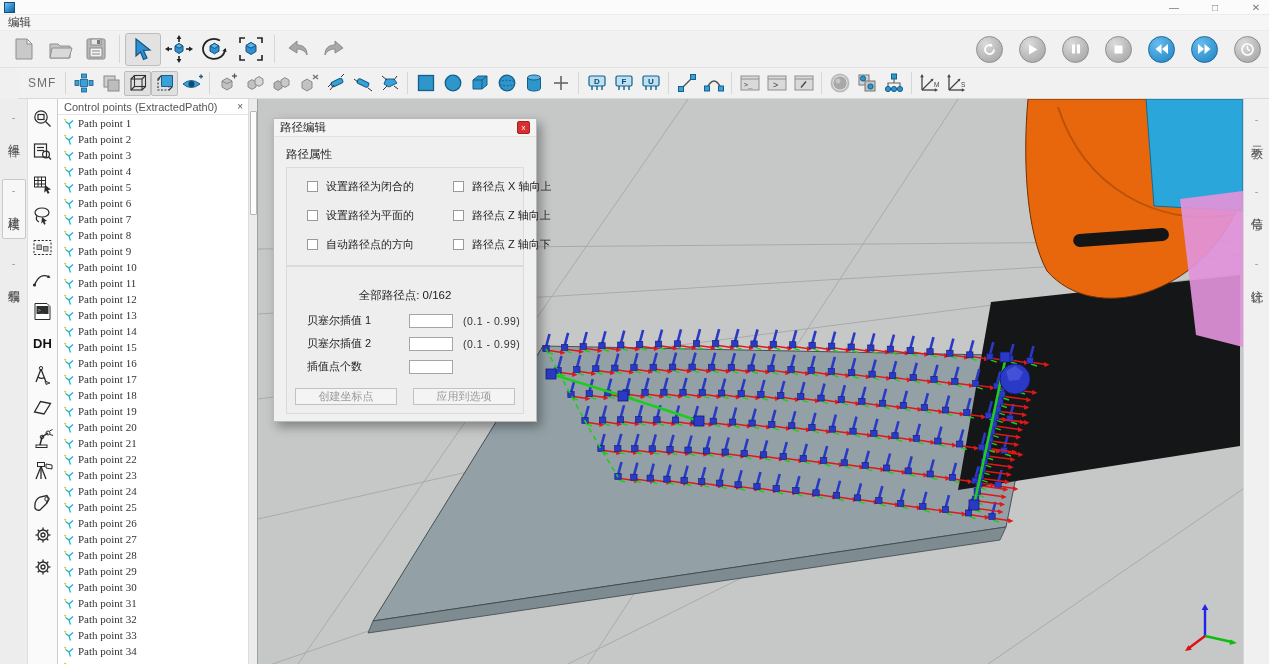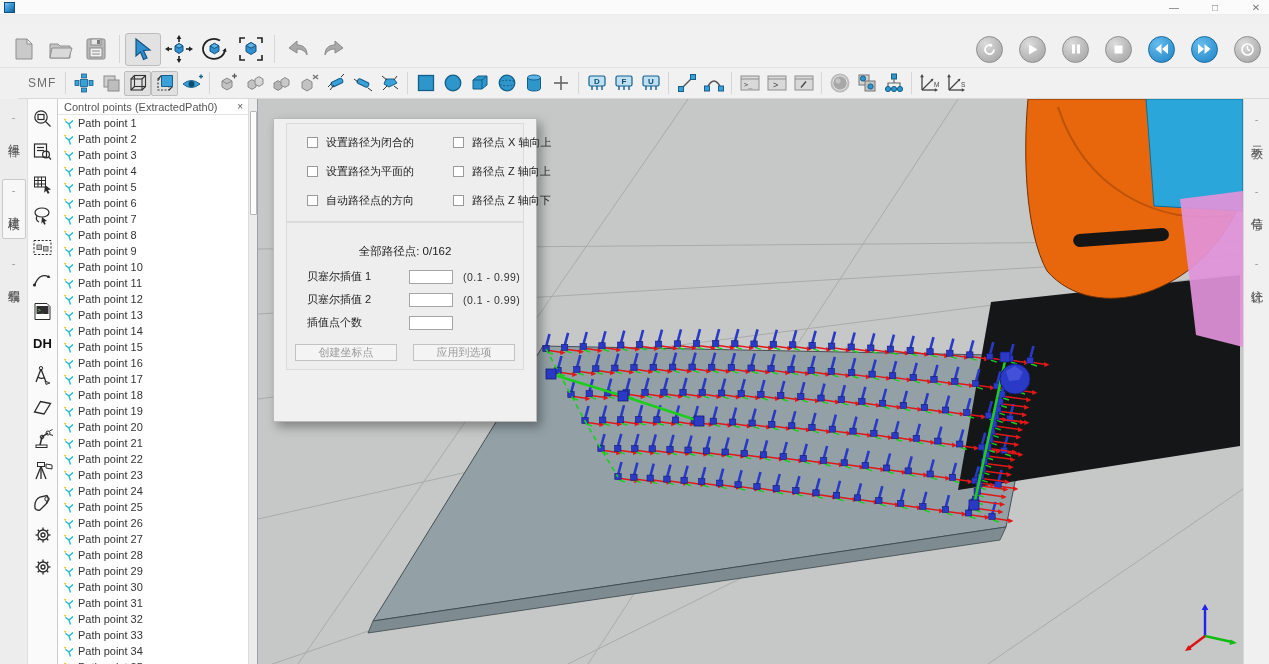--- a/index.html
+++ b/index.html
@@ -43,21 +43,21 @@
 
   
   .tool-col { position:absolute; left:28px; top:99px; width:30px; height:565px; background:#fafafa; border-right:1px solid #cccccc; display:flex; flex-direction:column; align-items:center; padding-top:8px; gap:8px; }
   .lcbtn { width:24px; height:24px; display:flex; align-items:center; justify-content:center; }
   .dh-label { font-size:13px; font-weight:bold; color:#111; }
 
   
   .tree-panel { position:absolute; left:58px; top:99px; width:200px; height:565px; background:#ffffff; border-right:1px solid #9aa0a3; overflow:hidden; }
   .tree-head { height:16px; display:flex; align-items:center; padding:0 6px; font-size:11px; color:#555; border-bottom:1px solid #e4e4e4; }
   .tree-close { margin-left:auto; margin-right:8px; color:#555; font-size:10px; }
-  .titem { height:16px; display:flex; align-items:center; gap:4px; padding-left:5px; font-size:11px; color:#333; white-space:nowrap; }
+  .titem { height:16px; display:flex; align-items:center; gap:4px; padding-left:5px; font-size:11px; color:#333; white-space:nowrap;font-family:Liberation Serif, serif; }
   .tree-scroll { position:absolute; right:0; top:0; width:9px; height:565px; background:#ececec; border-left:1px solid #dcdcdc; }
   .tree-thumb { position:absolute; left:1px; top:12px; width:7px; height:104px; background:#fcfcfc; border:1px solid #b7b7b7; border-radius:1px; }
 
   
   .viewport { position:absolute; left:258px; top:99px; width:985px; height:565px; background:#c6c8c7; }
 
   
   .right-tabs { position:absolute; left:1243px; top:99px; width:26px; height:565px; background:#f0f0f0; border-left:1px solid #d7d7d7; display:flex; flex-direction:column; align-items:center; padding-top:10px; }
 
   
@@ -87,20 +87,23 @@
 
   <div class="titlebar">
     <div class="appicon"></div>
     <div class="win-controls">
       <div class="winbtn">—</div>
       <div class="winbtn">□</div>
       <div class="winbtn">✕</div>
     </div>
   </div>
 
+  <div class="menubar">
+    <div class="menu-item">编辑</div>
+  </div>
 
   <div class="toolbar1">
     <div class="tbtn">
       <svg width="26" height="26" viewBox="0 0 26 26">
           <path d="M5,3 h11 l5,5 v15 h-16 z" fill="#c9c9c9" stroke="#8f8f8f"></path>
           <path d="M16,3 l5,5 h-5 z" fill="#efefef" stroke="#8f8f8f"></path>
         </svg>
     </div>
     <div class="tbtn">
       <svg width="26" height="26" viewBox="0 0 26 26">
@@ -1930,21 +1933,26 @@
       <span class="vdash">-</span>
     </div>
     <div class="vgroup">
       <span class="vdash">-</span>
       <span class="vlabel">统计</span>
       <span class="vdash">-</span>
     </div>
   </div>
 
   <div class="dlg">
+    <div class="dlg-title">
+      <span>路径编辑</span>
+      <div class="dlg-close">x</div>
+    </div>
     <div class="dlg-body">
+      <div class="sec-label">路径属性</div>
       <div class="groupbox cb-grid">
 
           <label class="cbrow">
             <span class="cb"></span>
             <span class="cblabel">设置路径为闭合的</span>
           </label>
 
           <label class="cbrow">
             <span class="cb"></span>
             <span class="cblabel">路径点 X 轴向上</span>

